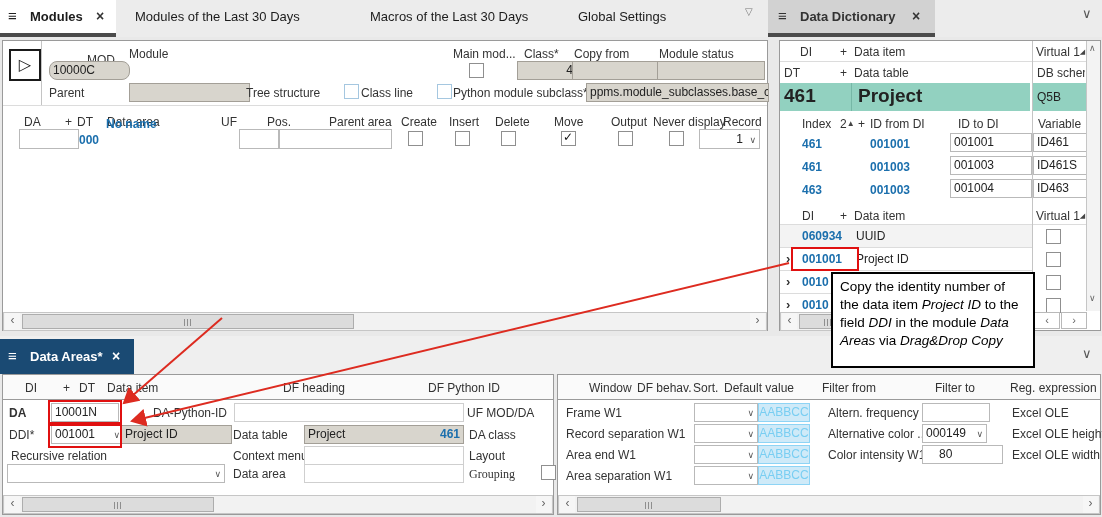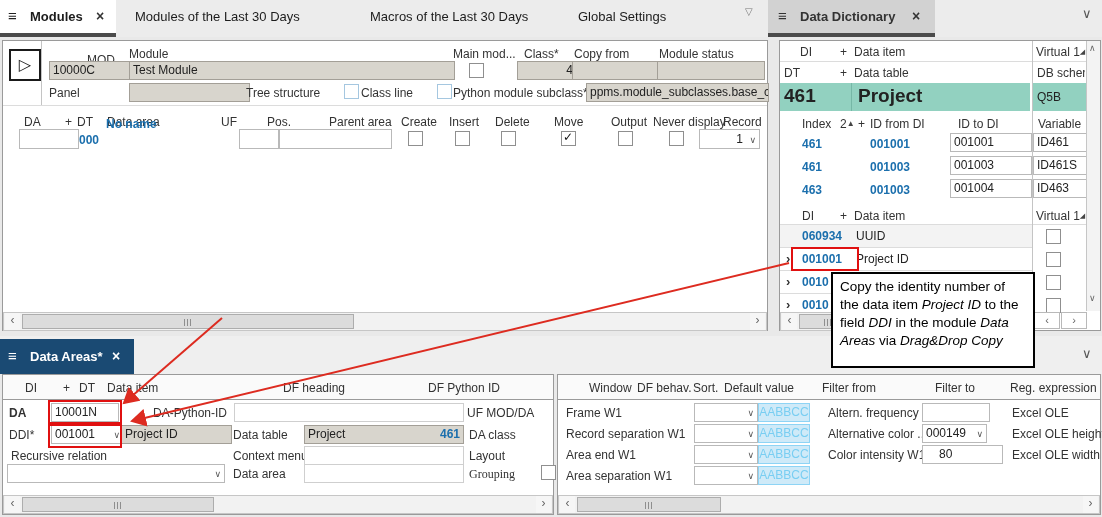--- a/index.html
+++ b/index.html
@@ -70,33 +70,32 @@
 
   <div class="panel" style="left:2px;top:40px;width:764px;height:289px;">
     <div class="vline" style="left:38px;top:0;height:64px;"></div>
     <div class="rowline" style="left:0;top:64px;width:764px;"></div>
 
     <div class="abs" style="left:6px;top:8px;width:28px;height:28px;border:2px solid #1a1a1a;background:#fff;text-align:center;">
       <span style="font-size:16px;line-height:27px;color:#111;">▷</span>
     </div>
 
     <span class="lbl" style="left:46px;top:12px;margin-left:38px;">MOD</span>
-    <div class="gin" style="left:46px;top:20px;width:73px;">10000C</div>
+    <div class="gin" style="left:46px;top:20px;width:73px;border-radius:8px;">10000C</div>
     <span class="lbl" style="left:126px;top:6px;">Module</span>
-    <div class="gin" style="left:126px;top:20px;width:318px;">Test Module</div>
     <span class="lbl" style="left:450px;top:6px;">Main mod...</span>
     <span class="cb" style="left:466px;top:22px;"></span>
     <span class="lbl" style="left:521px;top:6px;">Class*</span>
     <div class="gin sel" style="left:514px;top:20px;width:52px;text-align:right;padding-right:14px;">4</div>
     <span class="lbl" style="left:571px;top:6px;">Copy from</span>
     <div class="gin" style="left:569px;top:20px;width:80px;"></div>
     <span class="lbl" style="left:656px;top:6px;">Module status</span>
     <div class="gin" style="left:654px;top:20px;width:100px;"></div>
 
-    <span class="lbl" style="left:46px;top:45px;">Panel</span>
+    <span class="lbl" style="left:46px;top:45px;">Parent</span>
     <div class="gin" style="left:126px;top:42px;width:113px;"></div>
     <span class="lbl" style="left:243px;top:45px;">Tree structure</span>
     <span class="cb bluebr" style="left:341px;top:43px;"></span>
     <span class="lbl" style="left:358px;top:45px;">Class line</span>
     <span class="cb bluebr" style="left:434px;top:43px;"></span>
     <span class="lbl" style="left:450px;top:45px;">Python module subclass*</span>
     <div class="gin" style="left:583px;top:42px;width:175px;">ppms.module_subclasses.base_clas</div>
 
     <span class="hdr" style="left:21px;top:74px;">DA</span>
     <span class="hdr" style="left:62px;top:74px;">+</span>

